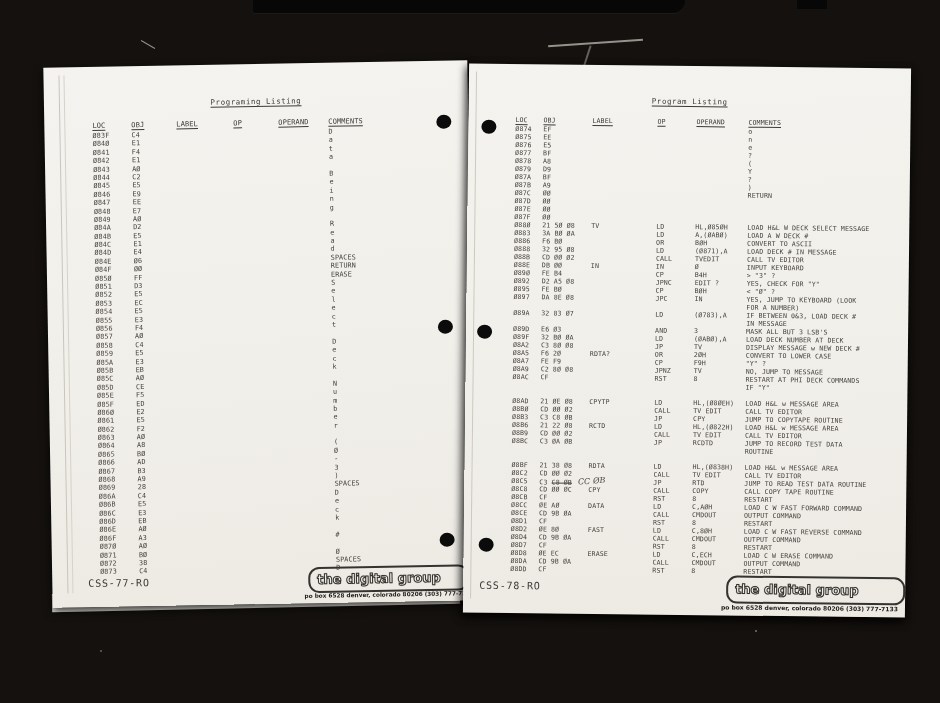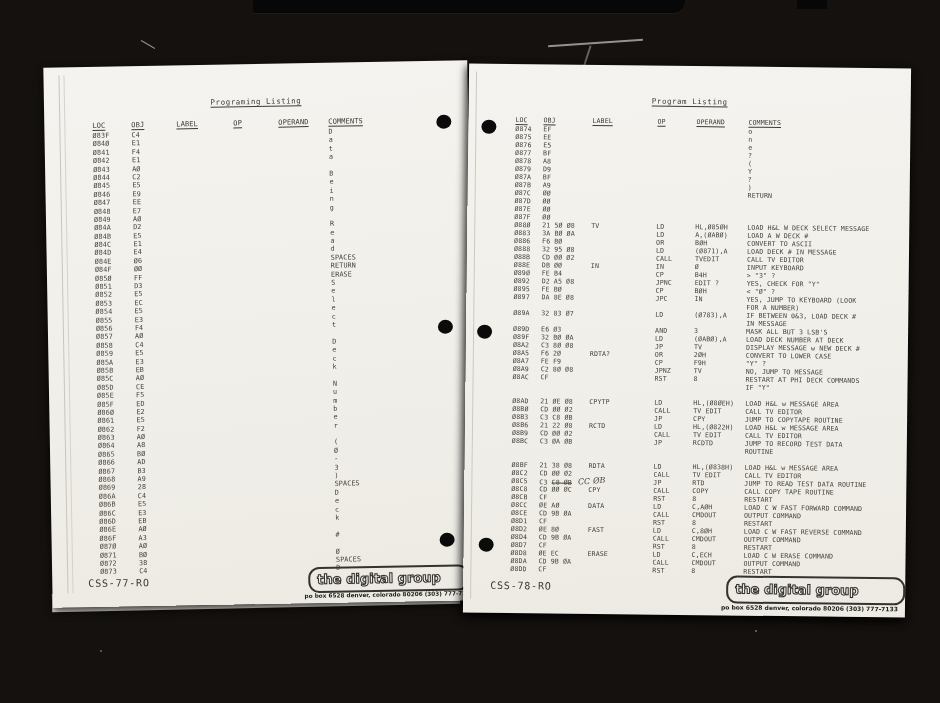--- a/index.html
+++ b/index.html
@@ -69,21 +69,21 @@
   #page-left  .c3{left:189px;} #page-left  .c4{left:234px;} #page-left  .c5{left:284px;right:4px;}
   #page-right .c0{left:47px;} #page-right .c1{left:75px;} #page-right .c2{left:124px;}
   #page-right .c3{left:189px;} #page-right .c4{left:228px;} #page-right .c5{left:280px;right:2px;}
 
   .c s{text-decoration:line-through;text-decoration-thickness:1px;margin-top:40px;}
   .hand{display:inline-block;font-family:"DejaVu Serif",serif;font-style:italic;
     font-size:8px;color:#4a4740;transform:rotate(-5deg) translate(3px,-1px);}
 
   .footer-code{position:absolute;font-size:10px;color:#3c3a36;letter-spacing:.8px;white-space:pre;text-align:center;}
   #page-left .footer-code{left:36px;top:511px;transform:rotate(.4deg);}
-  #page-right .footer-code{left:27px;top:516px;}
+  #page-right .footer-code{left:16px;top:516px;}
 
   .logo-box{position:absolute;border:2px solid #35332f;border-radius:11px;background:transparent;}
   #page-left  .logo-box{left:256px;top:504px;width:157px;height:22px;}
   #page-right .logo-box{left:263px;top:509px;width:175px;height:24px;}
   .logo-text{position:absolute;left:7px;top:50%;transform:translateY(-54%);
     font-family:"DejaVu Sans",sans-serif;font-weight:bold;font-size:13px;letter-spacing:0px;
     color:#f3f1eb;-webkit-text-stroke:1px #35332f;
     text-shadow:0 0 1px #35332f;white-space:pre;}
   .logo-address{position:absolute;font-family:"DejaVu Sans",sans-serif;font-weight:bold;
     font-size:6px;color:#23221f;white-space:pre;transform-origin:left top;}

